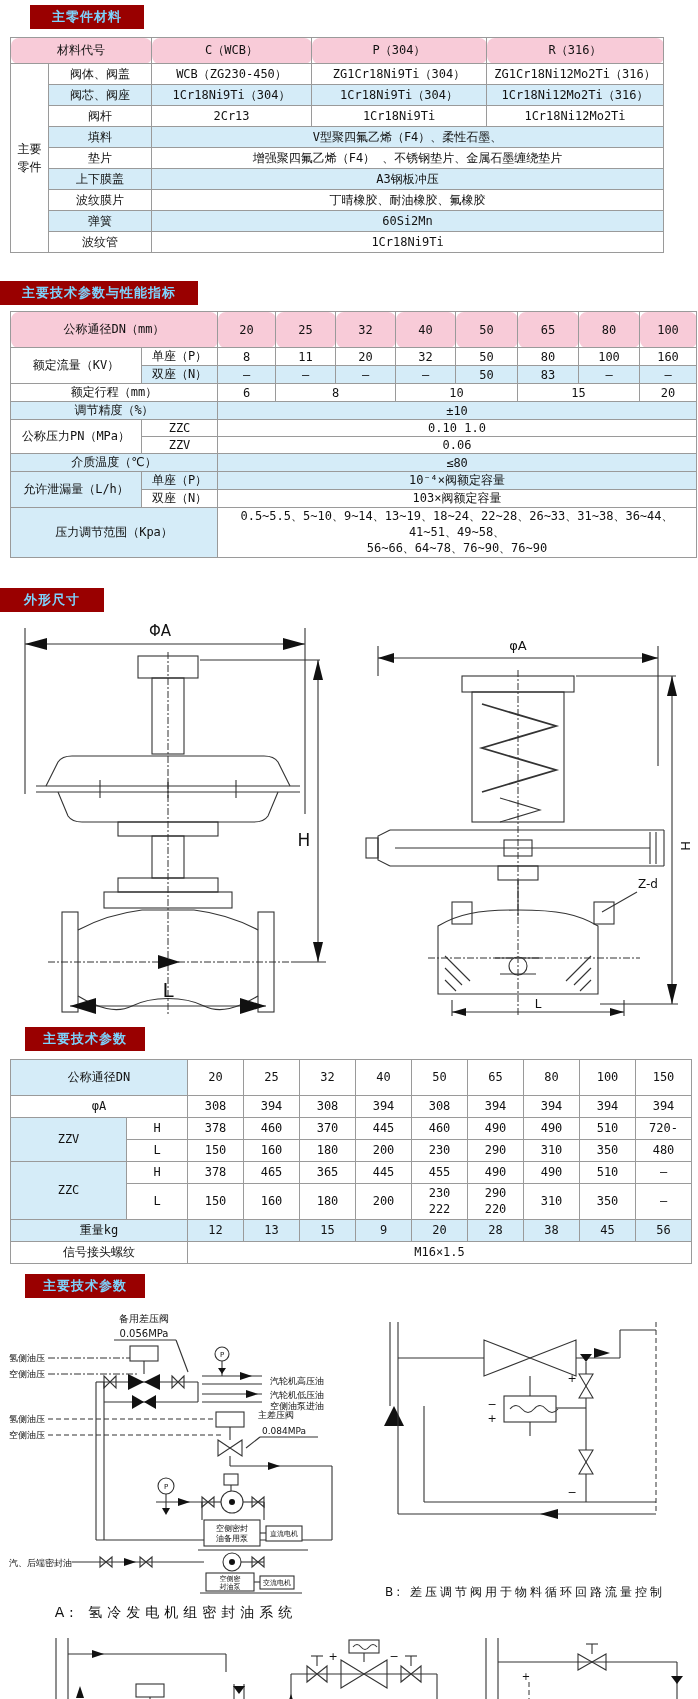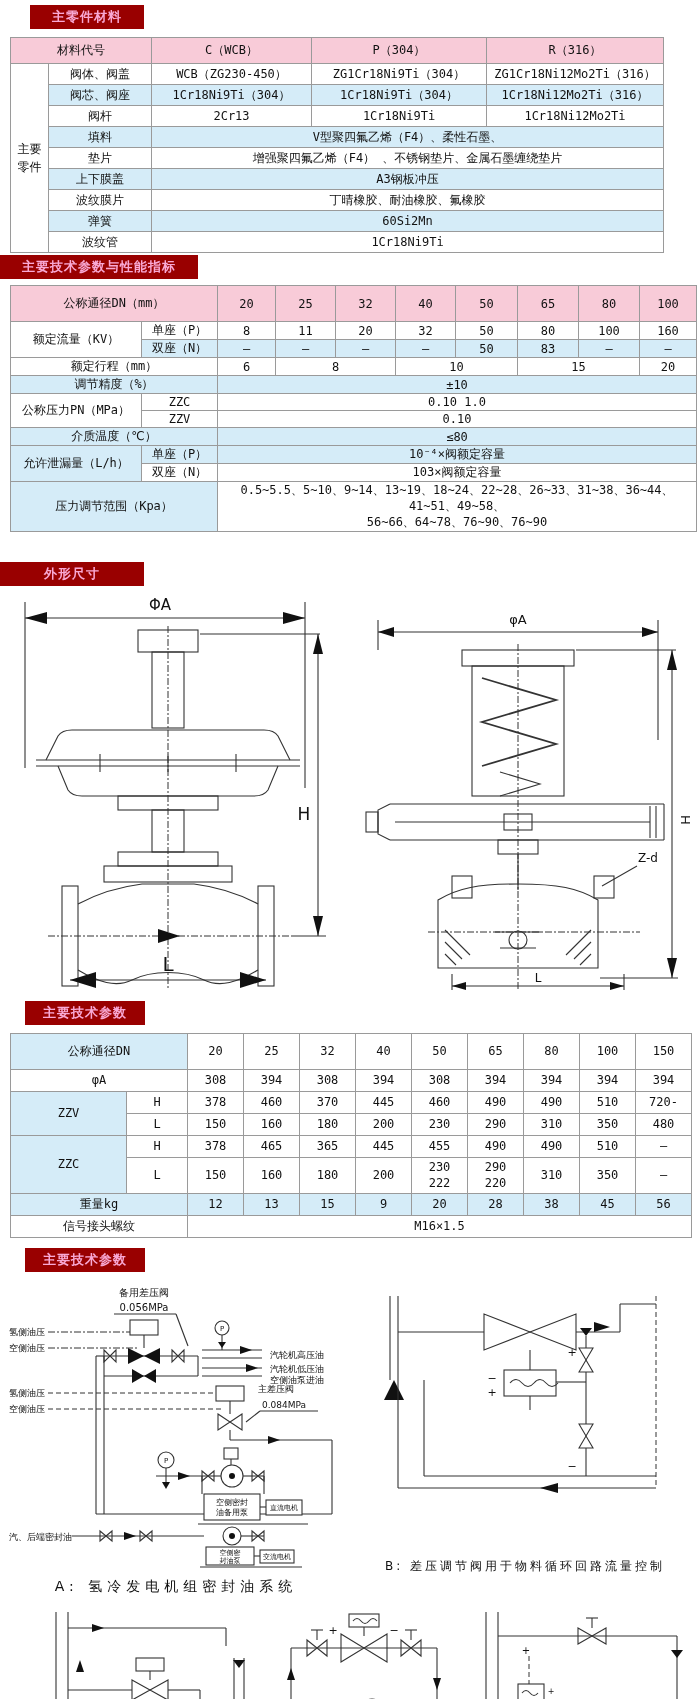--- a/index.html
+++ b/index.html
@@ -1,22 +1,22 @@
 <!DOCTYPE html>
 <html><head>
 <meta charset="utf-8">
 <style>
   html,body{margin:0;padding:0;background:#fff;}
   .page{width:698px;background:#fff;font-family:"DejaVu Sans","Liberation Sans",sans-serif;color:#111;}
-  .banner{display:inline-block;background:#990000;color:#f9a8d4;font-weight:bold;font-size:13px;
+  .banner{display:inline-block;background:#990000;color:#7dd3fc;font-weight:bold;font-size:13px;
           text-align:center;padding:3px 22px;letter-spacing:1px;}
   table{border-collapse:collapse;table-layout:fixed;margin-left:10px;}
   td{border:1px solid #9a9a9a;text-align:center;font-size:12px;padding:0 2px;overflow:hidden;
      font-family:"DejaVu Sans Mono","DejaVu Sans",monospace;vertical-align:middle;}
-  .pink{background:#f8cbd8;}
+  .pink{background:#f8cbd8;border-radius:8px;}
   .blue{background:#d5ecf8;}
   .pre{white-space:pre-line;line-height:1.35;}
   tr.h26{height:26px} tr.h21{height:21px} tr.h24{height:36px} tr.h17{height:17px}
   tr.h38{height:38px} tr.h22{height:22px} tr.h36{height:36px}
   .groupcell{font-size:12px;line-height:1.5;}
   svg .ln{stroke:#333;fill:none;stroke-width:1.1px;}
   svg .ln2{stroke:#333;fill:none;stroke-width:1.8px;}
   svg .fl{fill:#111;stroke:none;}
   svg .bx{stroke:#333;fill:#fff;stroke-width:1.1px;}
   svg .dsh{stroke:#333;fill:none;stroke-width:1px;stroke-dasharray:5,3;}
@@ -90,21 +90,21 @@
       <td class="blue">弹簧</td>
       <td colspan="3" class="blue">60Si2Mn</td>
     </tr>
     <tr class="h21">
       <td>波纹管</td>
       <td colspan="3">1Cr18Ni9Ti</td>
     </tr>
   </tbody>
     </table>
 
-  <div style="margin:2px 0 6px 0;">
+  <div style="margin:28px 0 6px 0;">
     <span class="banner">主要技术参数与性能指标</span>
   </div>
 
   <table style="width:686px;">
     <colgroup>
         <col style="width:131px">
         <col style="width:76px">
         <col style="width:58px">
         <col style="width:60px">
         <col style="width:60px">
@@ -161,21 +161,21 @@
       <td colspan="2" class="blue">调节精度（%）</td>
       <td colspan="8" class="blue">±10</td>
     </tr>
     <tr class="h17">
       <td rowspan="2">公称压力PN（MPa）</td>
       <td>ZZC</td>
       <td colspan="8">0.10 1.0</td>
     </tr>
     <tr class="h17">
       <td>ZZV</td>
-      <td colspan="8">0.10</td>
+      <td colspan="8">0.06</td>
     </tr>
     <tr class="h17">
       <td colspan="2" class="blue">介质温度（℃）</td>
       <td colspan="8" class="blue">≤80</td>
     </tr>
     <tr class="h17">
       <td rowspan="2" class="blue">允许泄漏量（L/h）</td>
       <td class="blue">单座（P）</td>
       <td colspan="8" class="blue">10⁻⁴×阀额定容量</td>
     </tr>
@@ -185,21 +185,21 @@
     </tr>
     <tr class="h38">
       <td colspan="2" class="blue">压力调节范围（Kpa）</td>
       <td colspan="8" class="pre">0.5~5.5、5~10、9~14、13~19、18~24、22~28、26~33、31~38、36~44、41~51、49~58、
 56~66、64~78、76~90、76~90</td>
     </tr>
   </tbody>
     </table>
 
   <div style="margin:30px 0 0 0;">
-    <span class="banner" style="padding:3px 44px;">外形尺寸</span>
+    <span class="banner" style="padding:3px 24px;">外形尺寸</span>
   </div>
 
   <svg width="698" height="405" viewBox="0 0 698 405" style="display:block;margin-top:4px;">
 
     <g>
       <line class="ln" x1="25" y1="28" x2="305" y2="28"></line>
       <polygon class="fl" points="25,28 47,22 47,34"></polygon>
       <polygon class="fl" points="305,28 283,22 283,34"></polygon>
       <line class="ln" x1="25" y1="12" x2="25" y2="178"></line>
       <line class="ln" x1="305" y1="12" x2="305" y2="198"></line>

